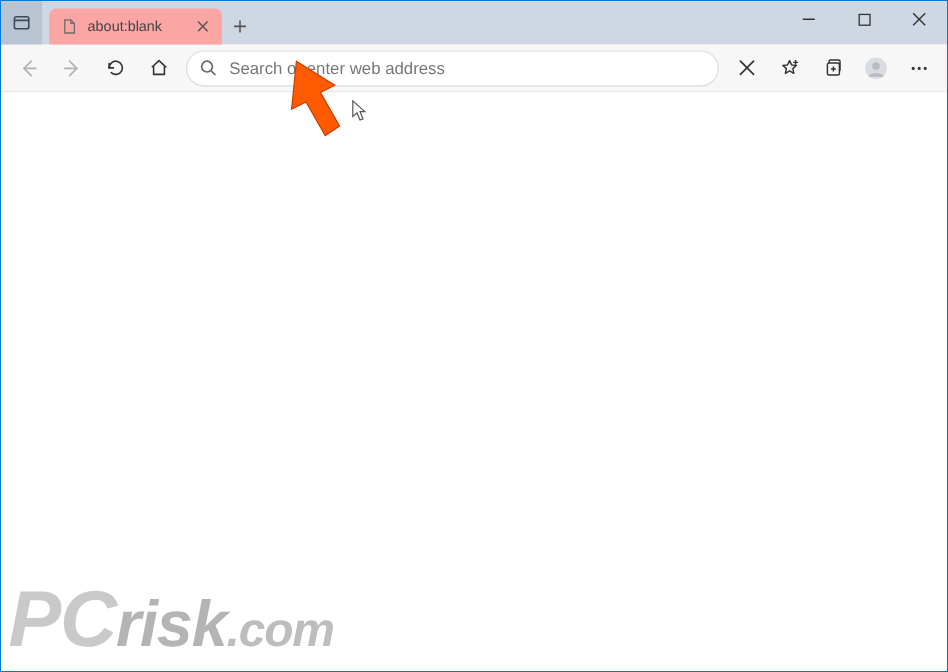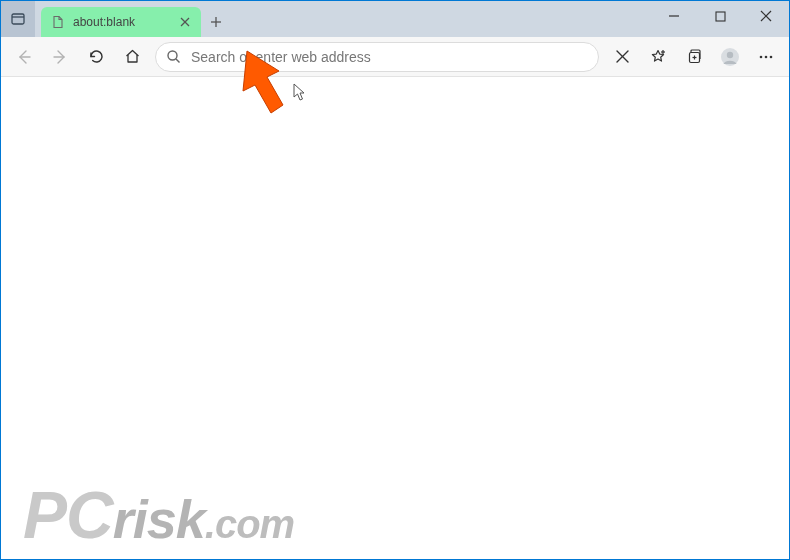--- a/index.html
+++ b/index.html
@@ -19,26 +19,26 @@
     background: #cfd8e2;
     display: flex; align-items: flex-end;
     position: relative;
   }
   .tabpanel-icon {
     width: 34px; height: 36px;
     display: flex; align-items: center; justify-content: center;
     background: #b8c4d2;
   }
   .tab {
-    background: #86efac;
+    background: #fca5a5;
     border-top-left-radius: 6px; border-top-right-radius: 6px;
     height: 30px; margin-top: 6px; margin-left: 6px;
     display: flex; align-items: center;
     padding: 0 8px 0 10px;
-    width: 160px;
+    width: 144px;
     font-size: 12px;
     color: #444;
     position: relative;
   }
   .tab .doc-icon { margin-right: 8px; flex-shrink:0; }
   .tab .tab-title { flex: 1; white-space: nowrap; overflow: hidden; text-overflow: ellipsis; }
   .tab .close { width: 16px; height:16px; display:flex; align-items:center; justify-content:center; border-radius:2px; }
   .newtab { width: 30px; height: 30px; margin-top:6px; display:flex; align-items:center; justify-content:center; }
   .win-controls { position:absolute; right:0; top:0; display:flex; height:30px; }
   .win-btn { width:46px; height:30px; display:flex; align-items:center; justify-content:center; }
@@ -78,21 +78,21 @@
   .arrow svg { position:absolute; top:0; left:0; }
 
   
   .cursor {
     position:absolute; left: 292px; top: 82px;
     pointer-events:none;
   }
 
   
   .watermark {
-    position:absolute; left: 22px; bottom: 6px;
+    position:absolute; left: 6px; bottom: 6px;
     font-family: Arial, sans-serif;
     font-style: italic; font-weight: bold;
     font-size: 54px;
     letter-spacing: -1px;
     color:#c9c9c9;
     user-select:none; pointer-events:none;
     white-space:nowrap;
   }
   .watermark .pc { font-size: 66px; color:#c9c9c9; }
   .watermark .risk { color:#b4b4b4; }

